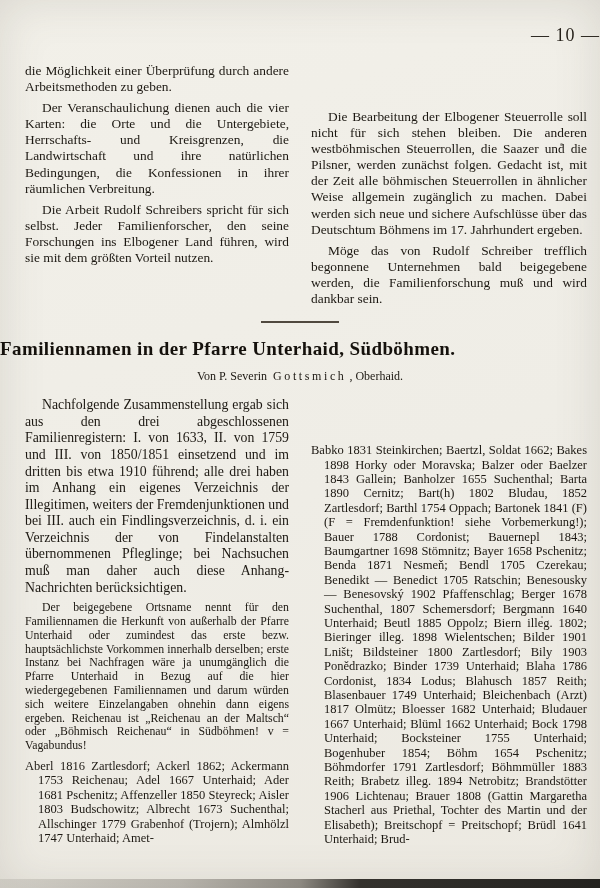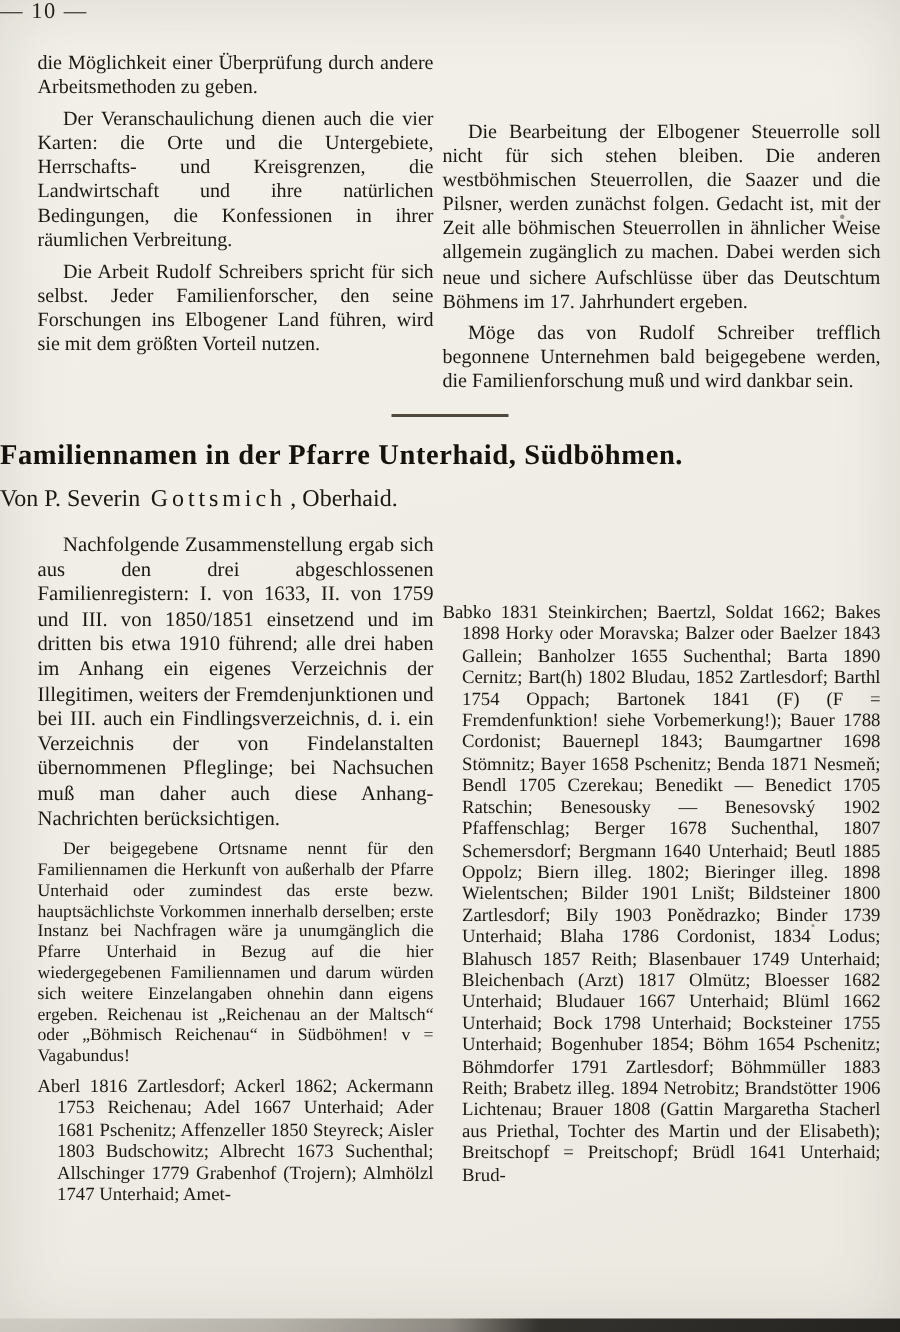--- a/index.html
+++ b/index.html
@@ -7,35 +7,35 @@
     width:600px;height:888px;background:#e9e7e0;
     font-family:"Liberation Serif","DejaVu Serif",serif;
   }
   .page{
     position:relative;width:600px;height:888px;overflow:hidden;
     background:linear-gradient(160deg,#f2f0e9 0%,#efede6 55%,#ece9e1 100%);
     color:#1c1812;
     box-shadow:inset 0 0 46px rgba(92,86,74,.16);
   }
   .pagenum{
-    text-align:left;font-size:15px;letter-spacing:1px;color:#241f18;
+    text-align:right;padding-top:25px;font-size:18px;letter-spacing:1px;color:#241f18;
   }
-  .cols{display:flex;margin-left:25px;margin-right:13px;gap:6px;font-family:Liberation Serif, serif;}
+  .cols{display:flex;margin-left:25px;margin-right:13px;gap:22px;font-family:Liberation Serif, serif;}
   .col-l{width:264px;flex:none;}
   .col-r{flex:1;min-width:0;margin-top:46px;}
   p{margin:0;text-align:justify;hyphens:auto;-webkit-hyphens:auto;}
   .intro{margin-top:17px;}
   .intro p{font-size:13.4px;line-height:16.1px;margin-bottom:5px;}
   .ind{text-indent:17px;}
   .divider{width:78px;height:2px;background:#50493f;margin:9px auto 0 auto;}
   .title{
     font-weight:bold;font-size:19px;letter-spacing:.4px;
     margin-top:15px;color:#15110c;
   }
-  .byline{font-size:16px;margin-top:9px;}
+  .byline{text-align:center;font-size:12px;margin-top:9px;}
   .byline .sp{letter-spacing:2.6px;margin:0 3px;}
   .article{margin-top:13px;}
   .article .main{font-size:13.8px;line-height:16.6px;margin-bottom:5px;}
   .small-note{font-size:11.8px;line-height:13.8px;margin-bottom:6px;}
   .list{font-size:12.5px;line-height:14.4px;}
   .hang{padding-left:13px;text-indent:-13px;}
   .cont{padding-left:13px;}
   .list + .list{margin-top:2px;}
   .scan-bar{
     position:absolute;left:0;right:0;bottom:0;height:9px;

